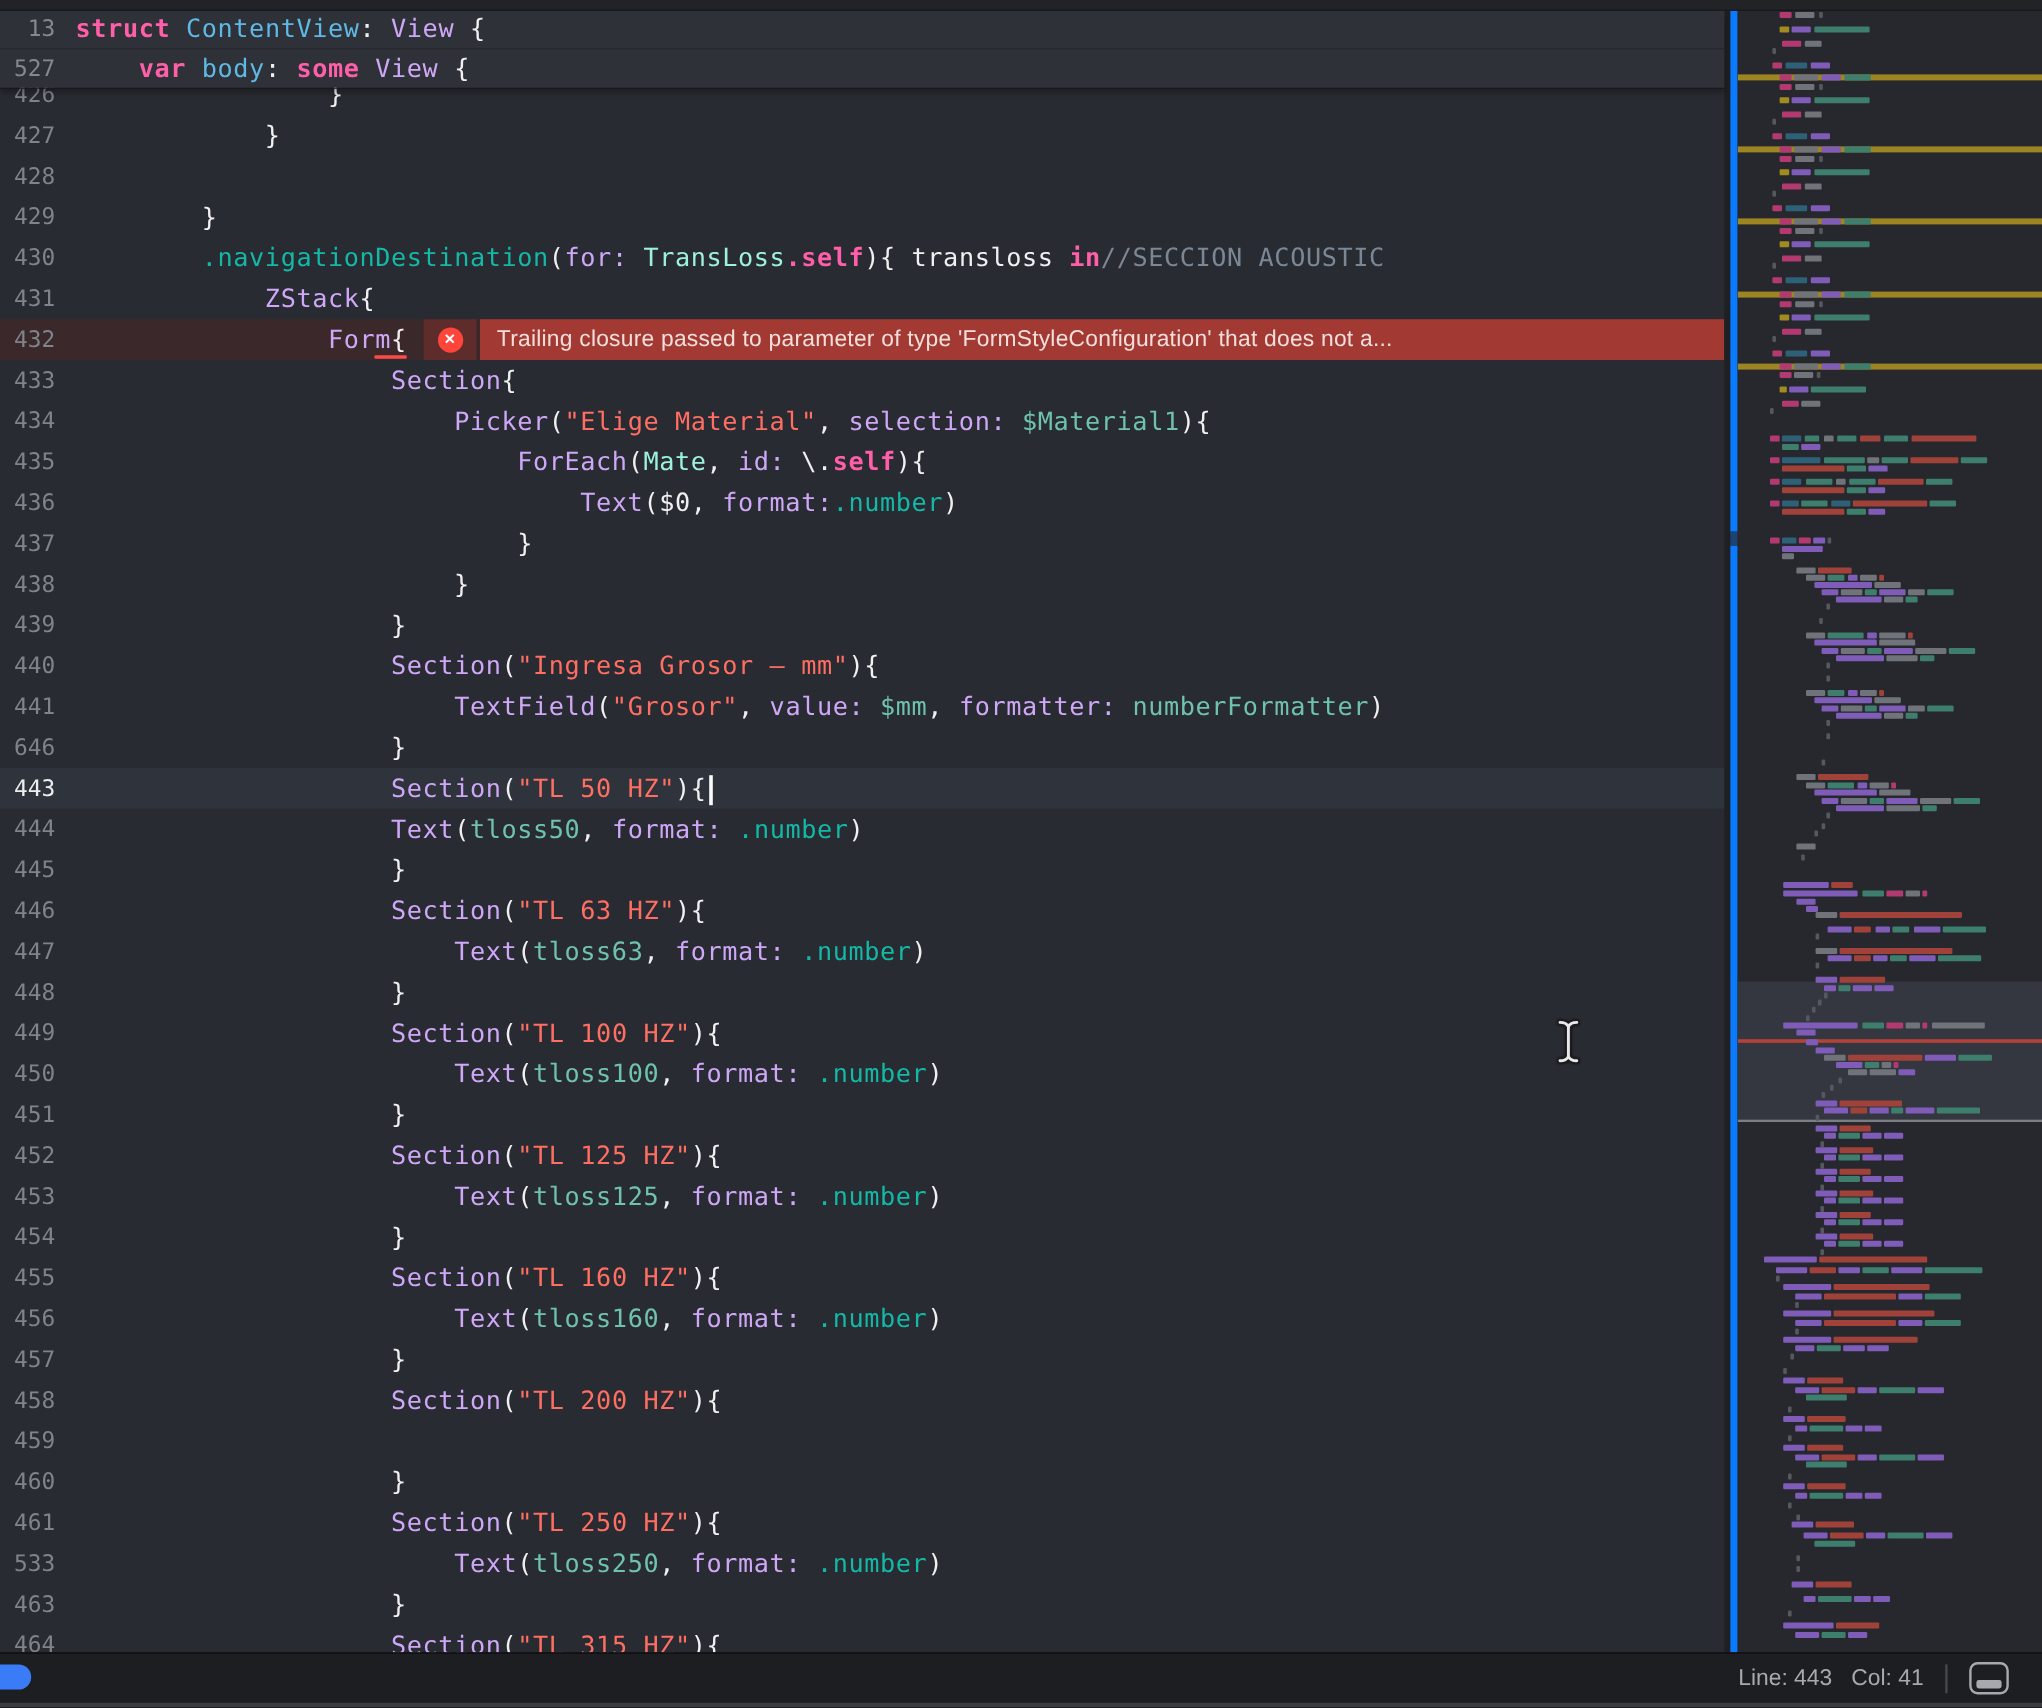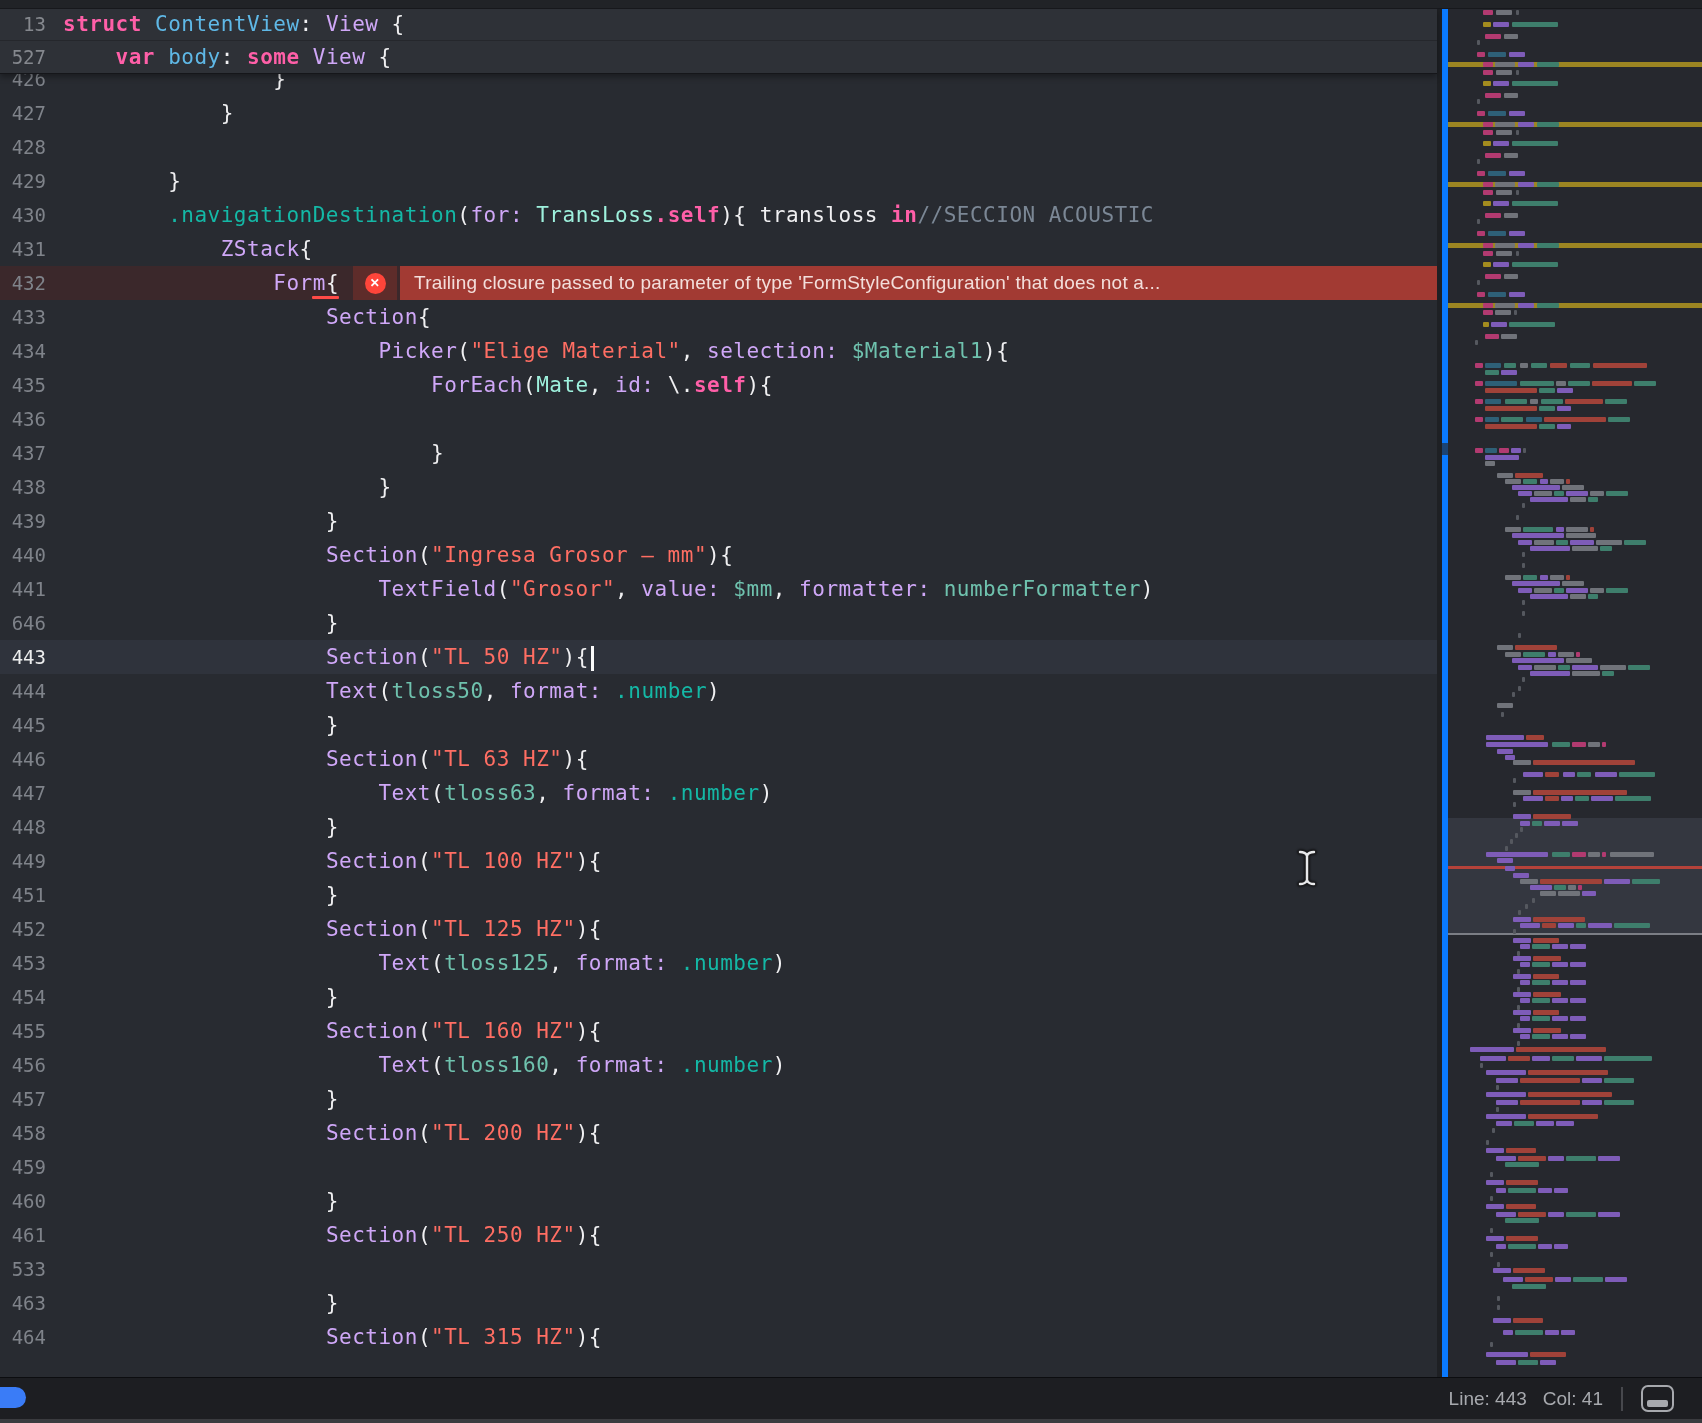--- a/index.html
+++ b/index.html
@@ -81,46 +81,47 @@
         <div class="row"><span class="num">426</span><span class="code"><span class="tk-w">                }</span></span></div>
         <div class="row"><span class="num">427</span><span class="code"><span class="tk-w">            }</span></span></div>
         <div class="row"><span class="num">428</span><span class="code"></span></div>
         <div class="row"><span class="num">429</span><span class="code"><span class="tk-w">        }</span></span></div>
         <div class="row"><span class="num">430</span><span class="code"><span class="tk-w">        </span><span class="tk-m">.navigationDestination</span><span class="tk-w">(</span><span class="tk-c">for:</span><span class="tk-w"> </span><span class="tk-M">TransLoss</span><span class="tk-k">.self</span><span class="tk-w">){ transloss </span><span class="tk-k">in</span><span class="tk-g">//SECCION ACOUSTIC</span></span></div>
         <div class="row"><span class="num">431</span><span class="code"><span class="tk-w">            </span><span class="tk-c">ZStack</span><span class="tk-w">{</span></span></div>
         <div class="row err"><span class="num">432</span><span class="code"><span class="tk-w">                </span><span class="tk-c">Form</span><span class="tk-w">{</span></span><span class="errchip"><span class="errcircle">✕</span></span><span class="errbanner">Trailing closure passed to parameter of type 'FormStyleConfiguration' that does not a...</span><span class="err-underline"></span></div>
         <div class="row"><span class="num">433</span><span class="code"><span class="tk-w">                    </span><span class="tk-c">Section</span><span class="tk-w">{</span></span></div>
         <div class="row"><span class="num">434</span><span class="code"><span class="tk-w">                        </span><span class="tk-c">Picker</span><span class="tk-w">(</span><span class="tk-s">"Elige Material"</span><span class="tk-w">, </span><span class="tk-c">selection:</span><span class="tk-w"> </span><span class="tk-v">$Material1</span><span class="tk-w">){</span></span></div>
         <div class="row"><span class="num">435</span><span class="code"><span class="tk-w">                            </span><span class="tk-c">ForEach</span><span class="tk-w">(</span><span class="tk-M">Mate</span><span class="tk-w">, </span><span class="tk-c">id:</span><span class="tk-w"> \.</span><span class="tk-k">self</span><span class="tk-w">){</span></span></div>
-        <div class="row"><span class="num">436</span></div>
+        <div class="row"><span class="num">436</span><span class="code"><span class="tk-w">                                </span><span class="tk-c">Text</span><span class="tk-w">(</span><span class="tk-w">$0, </span><span class="tk-c">format:</span><span class="tk-m">.number</span><span class="tk-w">)</span></span></div>
         <div class="row"><span class="num">437</span><span class="code"><span class="tk-w">                            }</span></span></div>
         <div class="row"><span class="num">438</span><span class="code"><span class="tk-w">                        }</span></span></div>
         <div class="row"><span class="num">439</span><span class="code"><span class="tk-w">                    }</span></span></div>
         <div class="row"><span class="num">440</span><span class="code"><span class="tk-w">                    </span><span class="tk-c">Section</span><span class="tk-w">(</span><span class="tk-s">"Ingresa Grosor – mm"</span><span class="tk-w">){</span></span></div>
         <div class="row"><span class="num">441</span><span class="code"><span class="tk-w">                        </span><span class="tk-c">TextField</span><span class="tk-w">(</span><span class="tk-s">"Grosor"</span><span class="tk-w">, </span><span class="tk-c">value:</span><span class="tk-w"> </span><span class="tk-v">$mm</span><span class="tk-w">, </span><span class="tk-c">formatter:</span><span class="tk-w"> </span><span class="tk-v">numberFormatter</span><span class="tk-w">)</span></span></div>
         <div class="row"><span class="num">646</span><span class="code"><span class="tk-w">                    }</span></span></div>
         <div class="row cur"><span class="num">443</span><span class="code"><span class="tk-w">                    </span><span class="tk-c">Section</span><span class="tk-w">(</span><span class="tk-s">"TL 50 HZ"</span><span class="tk-w">){</span><span class="caret"></span></span></div>
         <div class="row"><span class="num">444</span><span class="code"><span class="tk-w">                    </span><span class="tk-c">Text</span><span class="tk-w">(</span><span class="tk-v">tloss50</span><span class="tk-w">, </span><span class="tk-c">format:</span><span class="tk-w"> </span><span class="tk-m">.number</span><span class="tk-w">)</span></span></div>
         <div class="row"><span class="num">445</span><span class="code"><span class="tk-w">                    }</span></span></div>
         <div class="row"><span class="num">446</span><span class="code"><span class="tk-w">                    </span><span class="tk-c">Section</span><span class="tk-w">(</span><span class="tk-s">"TL 63 HZ"</span><span class="tk-w">){</span></span></div>
         <div class="row"><span class="num">447</span><span class="code"><span class="tk-w">                        </span><span class="tk-c">Text</span><span class="tk-w">(</span><span class="tk-v">tloss63</span><span class="tk-w">, </span><span class="tk-c">format:</span><span class="tk-w"> </span><span class="tk-m">.number</span><span class="tk-w">)</span></span></div>
         <div class="row"><span class="num">448</span><span class="code"><span class="tk-w">                    }</span></span></div>
         <div class="row"><span class="num">449</span><span class="code"><span class="tk-w">                    </span><span class="tk-c">Section</span><span class="tk-w">(</span><span class="tk-s">"TL 100 HZ"</span><span class="tk-w">){</span></span></div>
+        <div class="row"><span class="num">450</span><span class="code"><span class="tk-w">                        </span><span class="tk-c">Text</span><span class="tk-w">(</span><span class="tk-v">tloss100</span><span class="tk-w">, </span><span class="tk-c">format:</span><span class="tk-w"> </span><span class="tk-m">.number</span><span class="tk-w">)</span></span></div>
         <div class="row"><span class="num">451</span><span class="code"><span class="tk-w">                    }</span></span></div>
         <div class="row"><span class="num">452</span><span class="code"><span class="tk-w">                    </span><span class="tk-c">Section</span><span class="tk-w">(</span><span class="tk-s">"TL 125 HZ"</span><span class="tk-w">){</span></span></div>
         <div class="row"><span class="num">453</span><span class="code"><span class="tk-w">                        </span><span class="tk-c">Text</span><span class="tk-w">(</span><span class="tk-v">tloss125</span><span class="tk-w">, </span><span class="tk-c">format:</span><span class="tk-w"> </span><span class="tk-m">.number</span><span class="tk-w">)</span></span></div>
         <div class="row"><span class="num">454</span><span class="code"><span class="tk-w">                    }</span></span></div>
         <div class="row"><span class="num">455</span><span class="code"><span class="tk-w">                    </span><span class="tk-c">Section</span><span class="tk-w">(</span><span class="tk-s">"TL 160 HZ"</span><span class="tk-w">){</span></span></div>
         <div class="row"><span class="num">456</span><span class="code"><span class="tk-w">                        </span><span class="tk-c">Text</span><span class="tk-w">(</span><span class="tk-v">tloss160</span><span class="tk-w">, </span><span class="tk-c">format:</span><span class="tk-w"> </span><span class="tk-m">.number</span><span class="tk-w">)</span></span></div>
         <div class="row"><span class="num">457</span><span class="code"><span class="tk-w">                    }</span></span></div>
         <div class="row"><span class="num">458</span><span class="code"><span class="tk-w">                    </span><span class="tk-c">Section</span><span class="tk-w">(</span><span class="tk-s">"TL 200 HZ"</span><span class="tk-w">){</span></span></div>
         <div class="row"><span class="num">459</span></div>
         <div class="row"><span class="num">460</span><span class="code"><span class="tk-w">                    }</span></span></div>
         <div class="row"><span class="num">461</span><span class="code"><span class="tk-w">                    </span><span class="tk-c">Section</span><span class="tk-w">(</span><span class="tk-s">"TL 250 HZ"</span><span class="tk-w">){</span></span></div>
-        <div class="row"><span class="num">533</span></div>
+        <div class="row"><span class="num">533</span><span class="code"><span class="tk-w">                        </span><span class="tk-c">Text</span><span class="tk-w">(</span><span class="tk-v">tloss250</span><span class="tk-w">, </span><span class="tk-c">format:</span><span class="tk-w"> </span><span class="tk-m">.number</span><span class="tk-w">)</span></span></div>
         <div class="row"><span class="num">463</span><span class="code"><span class="tk-w">                    }</span></span></div>
         <div class="row"><span class="num">464</span><span class="code"><span class="tk-w">                    </span><span class="tk-c">Section</span><span class="tk-w">(</span><span class="tk-s">"TL 315 HZ"</span><span class="tk-w">){</span></span></div>
       </div>
   </div>
 
   <div class="topstrip"></div>
   <div class="pinned" id="pinned-rows">
       <div class="prow"><span class="num">13</span><span class="code"><span class="tk-k">struct </span><span class="tk-t">ContentView</span><span class="tk-w">: </span><span class="tk-c">View</span><span class="tk-w"> {</span></span></div>
       <div class="prow"><span class="num">527</span><span class="code"><span class="tk-w">    </span><span class="tk-k">var </span><span class="tk-t">body</span><span class="tk-w">: </span><span class="tk-k">some </span><span class="tk-c">View</span><span class="tk-w"> {</span></span></div>
     </div>

